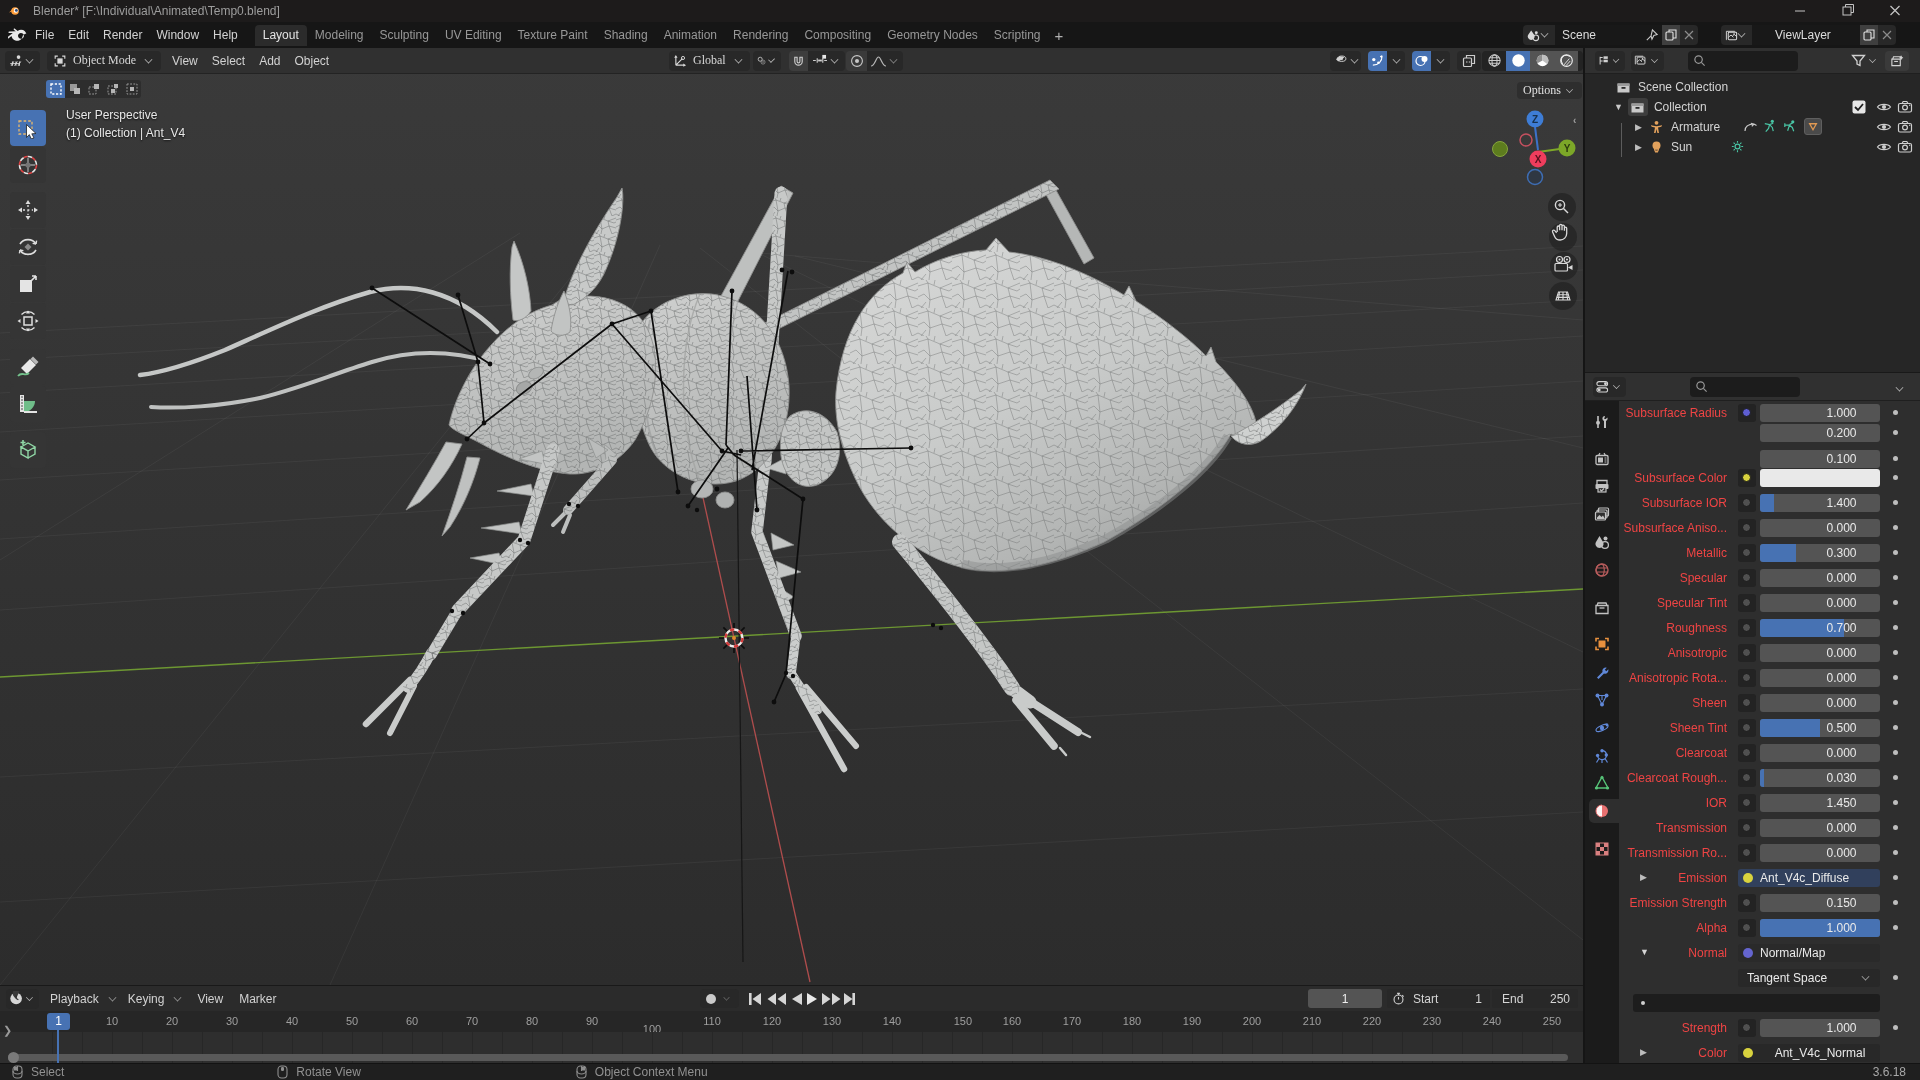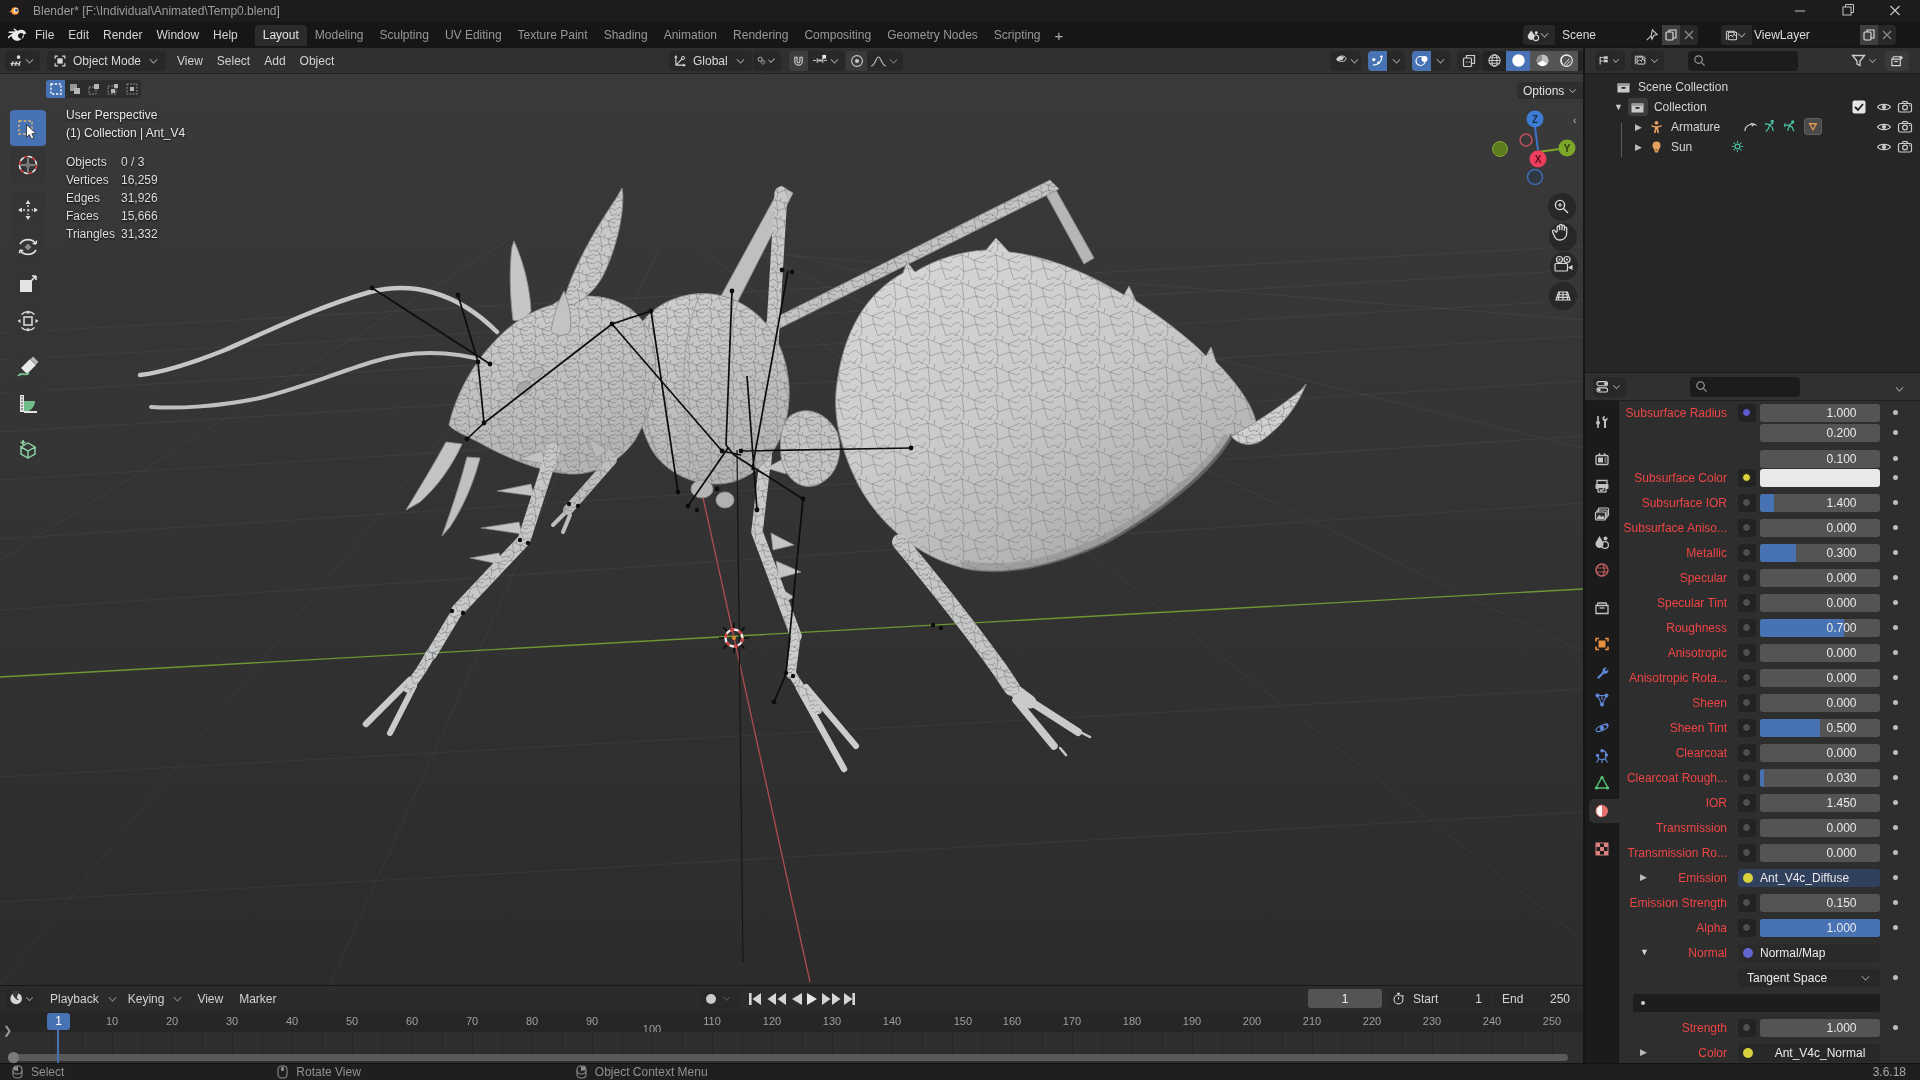--- a/index.html
+++ b/index.html
@@ -9,21 +9,21 @@
   .row { display:flex; align-items:center; }
   
   #titlebar { left:0; top:0; width:1920px; height:22px; background:#1d1b1b; color:#9d9d9d; }
   #topbar { left:0; top:22px; width:1920px; height:26px; background:#161616; color:#b4b4b4; }
   .menu { padding:0 7px; color:#d2d2d2; }
   .wtab { padding:3px 8px 4px; color:#989898; }
   .wtab.act { background:#2b2b2b; color:#e3e3e3; border-radius:4px 4px 0 0; }
   
   #viewport { left:0; top:48px; width:1583px; height:937px; background:linear-gradient(#3a3a3a,#2c2c2c); overflow:hidden; }
   #vhead { left:0; top:48px; width:1583px; height:26px; background:#303030; border-bottom:1px solid #232323;}
-  .pill { background:#282828; border-radius:4px; height:20px; display:flex; align-items:center; color:#d8d8d8; }
+  .pill { background:#282828; border-radius:4px; height:20px; display:flex; align-items:center; color:#d8d8d8;font-family:Liberation Serif, serif; }
   #outliner { left:1585px; top:48px; width:335px; height:324px; background:#262626; }
   #props { left:1585px; top:372px; width:335px; height:691px; background:#2e2e2e; border-top:1px solid #191919; }
   #timeline { left:0; top:985px; width:1583px; height:78px; background:#2d2d2d; border-top:1px solid #191919; }
   #statusbar { left:0; top:1063px; width:1920px; height:17px; background:#1f1f1f; color:#919191; border-top:1px solid #131313; }
   .ehead { background:#303030; }
   .chev { display:inline-block; width:7px; height:7px; border-right:1.5px solid #b9b9b9; border-bottom:1.5px solid #b9b9b9; transform:rotate(45deg) scale(.8); margin:0 3px 3px 3px;}
   
   .prow { position:absolute; height:20px; width:335px; }
   .plabel { position:absolute; right:193px; top:3px; color:#ef4444; white-space:nowrap; }
   .pdec { position:absolute; left:153px; top:1px; width:18px; height:18px; background:#232323; border-radius:3px; }
@@ -103,21 +103,21 @@
   <div class="abs row" style="left:1721px;top:3px;height:20px">
     <div class="pill" style="width:31px;border-radius:4px 0 0 4px;justify-content:center">
       <svg width="13" height="13" viewBox="0 0 14 14">
           <rect x="3.5" y="3.5" width="9" height="8" rx="1" fill="none" stroke="#d8d8d8" stroke-width="1.1"></rect>
           <path d="M3.5 9 L6.5 6.5 L9 9 M8 7.5 L10 6 L12.5 8" stroke="#d8d8d8" stroke-width="1" fill="none"></path>
           <circle cx="9.8" cy="5.4" r=".9" fill="#d8d8d8"></circle>
           <path d="M2 11.5 L1.5 11.5 L1.5 2.5 L10.5 2.5 L10.5 3" stroke="#d8d8d8" stroke-width="1" fill="none"></path>
         </svg>
       <span class="chev" style="margin-left:0"></span>
     </div>
-    <div style="width:108px;height:20px;background:#181818;color:#dcdcdc;display:flex;align-items:center;padding-left:2px">ViewLayer</div>
+    <div style="width:108px;height:20px;background:#181818;color:#dcdcdc;display:flex;align-items:center;padding-left:23px">ViewLayer</div>
     <div style="width:18px;height:20px;background:#3f3f3f;display:flex;align-items:center;justify-content:center">
         <svg width="12" height="12" viewBox="0 0 12 12">
           <rect x="1" y="3" width="7" height="8" rx="1" fill="none" stroke="#e2e2e2" stroke-width="1.1"></rect>
           <path d="M4 3 V1 H11 V9 H8" fill="none" stroke="#e2e2e2" stroke-width="1.1"></path>
         </svg>
       </div>
     <div style="width:18px;height:20px;background:#282828;border-radius:0 4px 4px 0;display:flex;align-items:center;justify-content:center">
         <svg width="10" height="10">
           <path d="M1 1 L9 9 M9 1 L1 9" stroke="#8c8c8c" stroke-width="1.2"></path>
         </svg>
@@ -474,32 +474,20 @@
       <svg width="12" height="12">
         <rect x="1" y="1" width="10" height="10" fill="none" stroke="#989898" stroke-width="1" stroke-dasharray="1.8 1.4"></rect>
         <rect x="4" y="4" width="4" height="4" fill="#b5b5b5"></rect>
       </svg>
     </div>
 </div>
 <div class="abs" style="left:66px;top:106px;color:#e8e8e8;text-shadow:0 1px 2px rgba(0,0,0,.8);line-height:18px">
   <div>User Perspective</div>
   <div>(1) Collection | Ant_V4</div>
   <div style="height:11px"></div>
-  <div style="display:grid;grid-template-columns:55px auto;color:#dedede">
-    <span>Objects</span>
-      <span>0 / 3</span>
-    <span>Vertices</span>
-      <span>16,259</span>
-    <span>Edges</span>
-      <span>31,926</span>
-    <span>Faces</span>
-      <span>15,666</span>
-    <span>Triangles</span>
-      <span>31,332</span>
-  </div>
 </div>
 <div class="abs" style="left:10px;top:110px;width:36px">
   <div style="height:36px;background:#4772b3;border-radius:4px;display:flex;align-items:center;justify-content:center">
     <svg width="22" height="22" viewBox="0 0 22 22">
         <rect x="2" y="4" width="13" height="13" fill="none" stroke="#e9b96e" stroke-width="1.3" stroke-dasharray="2.6 2"></rect>
         <path d="M9.5 7.5 L19 16.5 L14.8 16.8 L17 21 L14.2 21.8 L12.3 17.6 L9.5 20.5 Z" fill="#fff" stroke="#222" stroke-width="0.8"></path>
       </svg>
   </div>
   <div style="height:36px;background:#353535;border-radius:4px;margin-top:1px;display:flex;align-items:center;justify-content:center">
     <svg width="24" height="24" viewBox="0 0 24 24">

